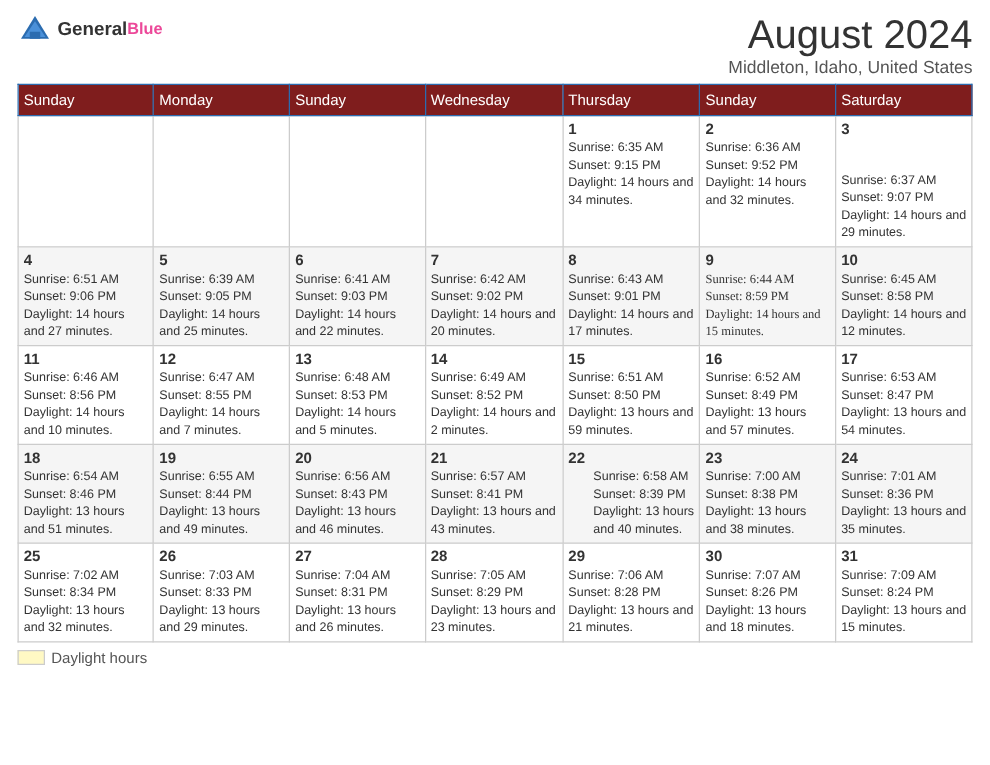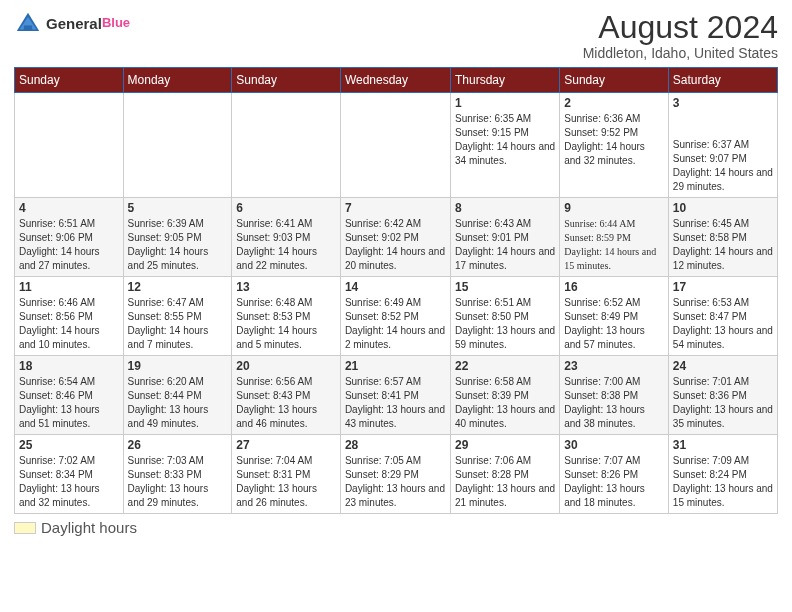--- a/index.html
+++ b/index.html
@@ -94,21 +94,21 @@
       font-size: 10px;
       line-height: 1.4;
     }
     .empty-cell {
       background: #fff;
     }
     .footer-row {
       display: flex;
       align-items: center;
       margin-top: 5px;
-      font-size: 15px;
+      font-size: 12px;
       color: #555;
     }
     .footer-swatch {
       width: 22px;
       height: 12px;
       background: #fff9c4;
       border: 1px solid #ccc;
       margin-right: 5px;
       display: inline-block;
     }
@@ -262,39 +262,39 @@
         </tr>
         <tr>
           <td>
             <span class="day-number">18</span>
             <div class="day-info" style="white-space: pre-line;">Sunrise: 6:54 AM
 Sunset: 8:46 PM
 Daylight: 13 hours and 51 minutes.</div>
           </td>
           <td>
             <span class="day-number">19</span>
-            <div class="day-info" style="white-space: pre-line;">Sunrise: 6:20 AM
+            <div class="day-info" style="white-space: pre-line;">Sunrise: 6:55 AM
 Sunset: 8:44 PM
 Daylight: 13 hours and 49 minutes.</div>
           </td>
           <td>
             <span class="day-number">20</span>
             <div class="day-info" style="white-space: pre-line;">Sunrise: 6:56 AM
 Sunset: 8:43 PM
 Daylight: 13 hours and 46 minutes.</div>
           </td>
           <td>
             <span class="day-number">21</span>
             <div class="day-info" style="white-space: pre-line;">Sunrise: 6:57 AM
 Sunset: 8:41 PM
 Daylight: 13 hours and 43 minutes.</div>
           </td>
           <td>
             <span class="day-number">22</span>
-            <div class="day-info" style="white-space: pre-line;">Sunrise: 6:58 AM
+            <div class="day-info" style="white-space: pre-line; margin-left: 20px;">Sunrise: 6:58 AM
 Sunset: 8:39 PM
 Daylight: 13 hours and 40 minutes.</div>
           </td>
           <td>
             <span class="day-number">23</span>
             <div class="day-info" style="white-space: pre-line;">Sunrise: 7:00 AM
 Sunset: 8:38 PM
 Daylight: 13 hours and 38 minutes.</div>
           </td>
           <td>

